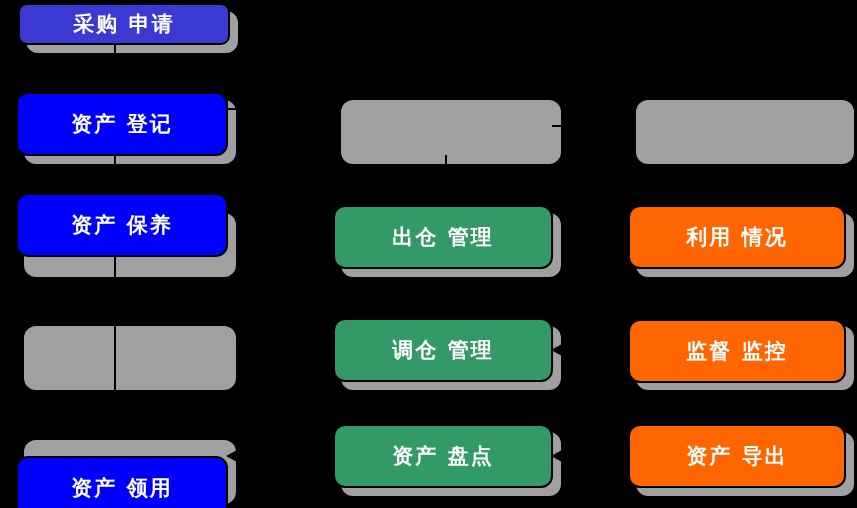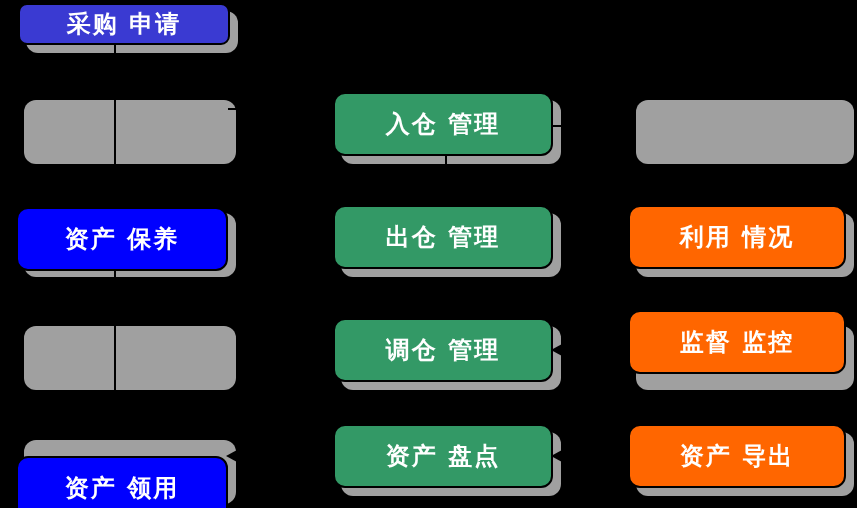--- a/index.html
+++ b/index.html
@@ -29,21 +29,21 @@
   .node{
     position:absolute;
     border:2px solid var(--line,#000);
     border-radius:12px;
     box-sizing:border-box;
     display:flex;align-items:center;justify-content:center;
   }
   .node .lbl{
     color:var(--text,#fff);
     font-weight:bold;
-    font-size:24px;
+    font-size:21px;
     letter-spacing:2px;
     white-space:nowrap;
     text-align:center;
   }
   .node.header-blue{background:var(--header_blue,#3a3ad2);border-radius:9px;}
   .node.blue{background:var(--bright_blue,#0000ff);}
   .node.green{background:var(--green,#339966);}
   .node.orange{background:var(--orange,#ff6600);}
 </style>
 </head>
@@ -73,43 +73,43 @@
   <div class="cline" style="left:552px;top:455px;width:78px;height:2px"></div>
   <div class="cline" style="left:228px;top:455px;width:107px;height:2px"></div>
 
   <div class="arrow-left" style="left:551px;top:344px"></div>
   <div class="arrow-left" style="left:551px;top:450px"></div>
   <div class="arrow-left" style="left:226px;top:450px"></div>
 
   <div class="node header-blue" style="left:18px;top:3px;width:212px;height:42px">
     <span class="lbl">采购 申请</span>
   </div>
-  <div class="node blue" style="left:16px;top:207px;width:212px;height:64px">
+  <div class="node blue" style="left:16px;top:92px;width:212px;height:64px">
+    <span class="lbl">资产 登记</span>
+  </div>
+  <div class="node blue" style="left:16px;top:193px;width:212px;height:64px">
     <span class="lbl">资产 保养</span>
   </div>
   <div class="node blue" style="left:16px;top:456px;width:212px;height:64px">
     <span class="lbl">资产 领用</span>
   </div>
 
-  <div class="node green" style="left:333px;top:92px;width:220px;height:64px">
-    <span class="lbl">入仓 管理</span>
-  </div>
   <div class="node green" style="left:333px;top:205px;width:220px;height:64px">
     <span class="lbl">出仓 管理</span>
   </div>
   <div class="node green" style="left:333px;top:318px;width:220px;height:64px">
     <span class="lbl">调仓 管理</span>
   </div>
   <div class="node green" style="left:333px;top:424px;width:220px;height:64px">
     <span class="lbl">资产 盘点</span>
   </div>
 
   <div class="node orange" style="left:628px;top:205px;width:218px;height:64px">
     <span class="lbl">利用 情况</span>
   </div>
-  <div class="node orange" style="left:628px;top:310px;width:218px;height:64px">
+  <div class="node orange" style="left:628px;top:319px;width:218px;height:64px">
     <span class="lbl">监督 监控</span>
   </div>
   <div class="node orange" style="left:628px;top:424px;width:218px;height:64px">
     <span class="lbl">资产 导出</span>
   </div>
 
 </div>
 
 </body></html>

